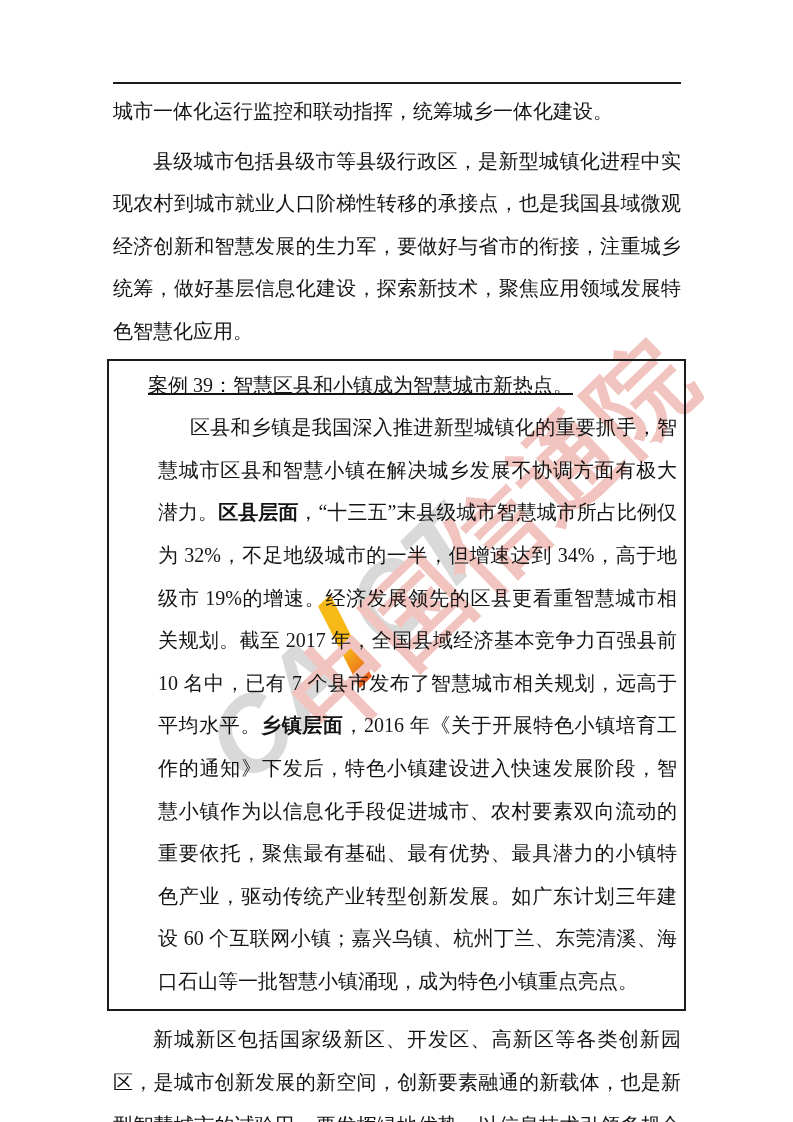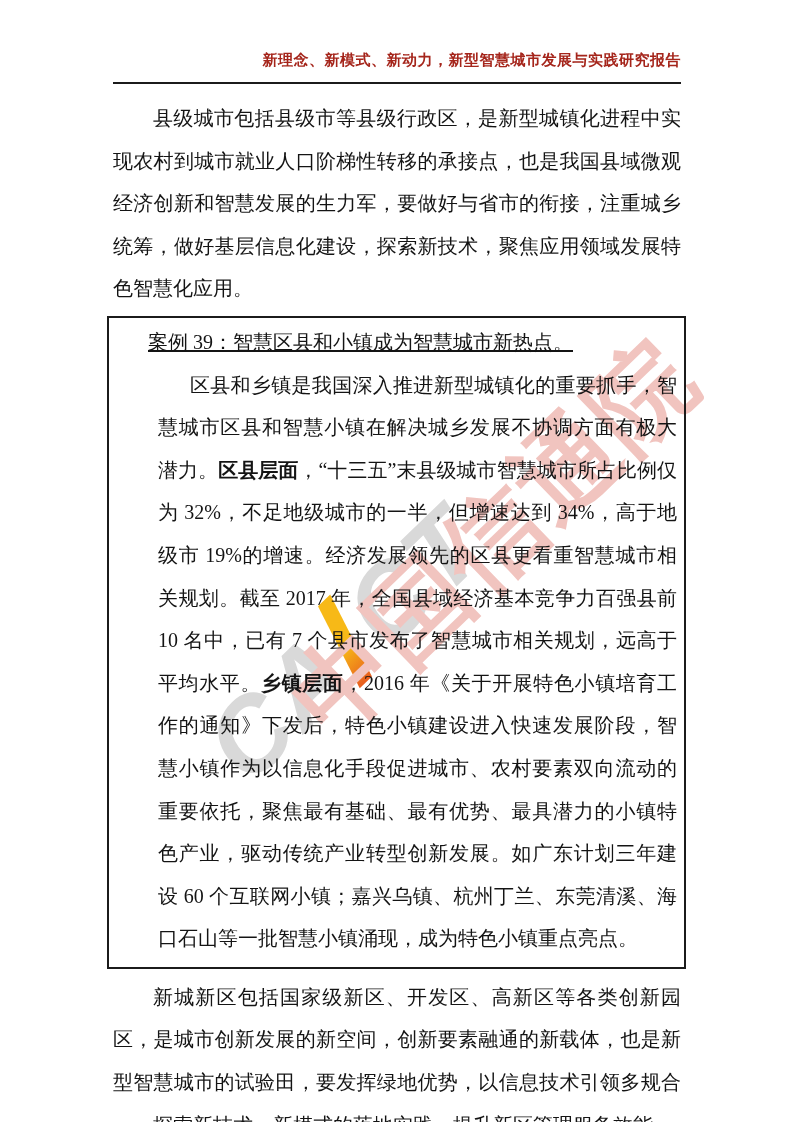--- a/index.html
+++ b/index.html
@@ -96,25 +96,25 @@
 
 <div class="page">
 
   <div class="watermark">
     <div class="wm-rot">
       <div class="wm-en"><span>CA</span><span class="wm-i"></span><span>CT</span></div>
       <div class="wm-cn">中国信通院</div>
     </div>
   </div>
 
-  <div class="header-title">新理念、新模式、新动力，新型智慧城市发展与实践研究报告</div>
   <div class="header-rule"></div>
 
   <main class="doc-body">
 
+    <p class="para first">城市一体化运行监控和联动指挥，统筹城乡一体化建设。</p>
 
     <p class="para indent2">县级城市包括县级市等县级行政区，是新型城镇化进程中实现农村到城市就业人口阶梯性转移的承接点，也是我国县域微观经济创新和智慧发展的生力军，要做好与省市的衔接，注重城乡统筹，做好基层信息化建设，探索新技术，聚焦应用领域发展特色智慧化应用。</p>
 
     <section class="case-box">
       <p class="case-title">案例 39：智慧区县和小镇成为智慧城市新热点。</p>
       <p class="case-para"><span>区县和乡镇是我国深入推进新型城镇化的重要抓手，智慧城市区县和智慧小镇在解决城乡发展不协调方面有极大潜力。</span><b>区县层面</b><span>，“十三五”末县级城市智慧城市所占比例仅为 32%，不足地级城市的一半，但增速达到 34%，高于地级市 19%的增速。经济发展领先的区县更看重智慧城市相关规划。截至 2017 年，全国县域经济基本竞争力百强县前 10 名中，已有 7 个县市发布了智慧城市相关规划，远高于平均水平。</span><b>乡镇层面</b><span>，2016 年《关于开展特色小镇培育工作的通知》下发后，特色小镇建设进入快速发展阶段，智慧小镇作为以信息化手段促进城市、农村要素双向流动的重要依托，聚焦最有基础、最有优势、最具潜力的小镇特色产业，驱动传统产业转型创新发展。如广东计划三年建设 60 个互联网小镇；嘉兴乌镇、杭州丁兰、东莞清溪、海口石山等一批智慧小镇涌现，成为特色小镇重点亮点。</span></p>
     </section>
 
     <p class="para indent2">新城新区包括国家级新区、开发区、高新区等各类创新园区，是城市创新发展的新空间，创新要素融通的新载体，也是新型智慧城市的试验田，要发挥绿地优势，以信息技术引领多规合一，探索新技术、新模式的落地实践，提升新区管理服务效能。</p>
 

